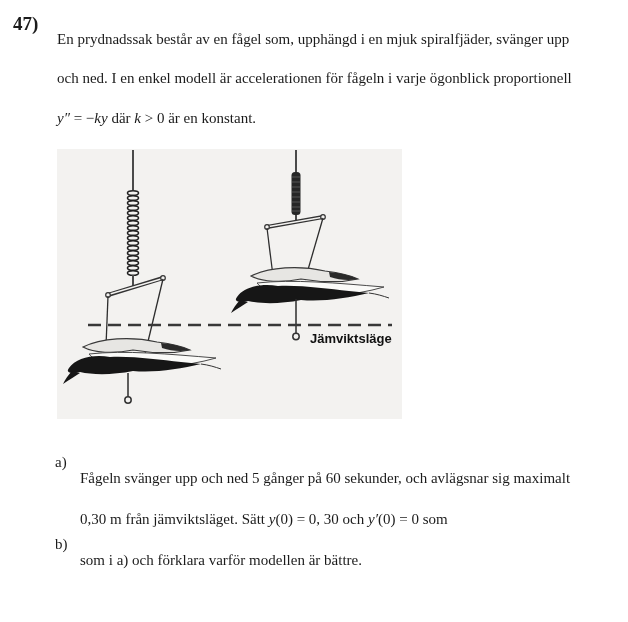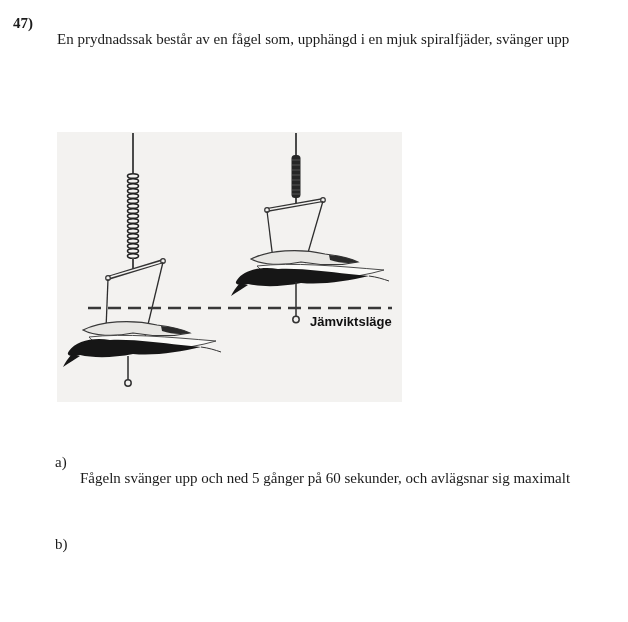--- a/index.html
+++ b/index.html
@@ -12,30 +12,30 @@
   body{
     width:628px;height:622px;
     background:var(--page-bg);
     font-family:"Liberation Serif", serif;
     color:var(--text);
     position:relative;
     overflow:hidden;
   }
   .pnum{
     position:absolute;left:13px;top:12px;
-    font-weight:bold;font-size:15px;line-height:23.3px;
+    font-weight:bold;font-size:19px;line-height:23.3px;
   }
   .intro{
     position:absolute;left:57px;top:12px;
     font-size:15px;line-height:23.3px;
   }
   .tline{white-space:pre;margin-top:16px;}
   .math{font-style:italic;}
   .figure{
-    position:absolute;left:57px;top:132px;
+    position:absolute;left:57px;top:149px;
     width:345px;height:270px;
     background:var(--fig-bg);
   }
   .part{
     position:absolute;left:55px;
     display:flex;align-items:flex-start;
     font-size:15px;line-height:25.4px;
   }
   .part-a{top:450px;}
   .part-b{top:532px;}
@@ -62,20 +62,22 @@
 </style>
 </head>
 <body>
 
 <div>
 
   <div class="pnum">47)</div>
 
   <div class="intro">
       <div class="tline"><span>En prydnadssak består av en fågel som, upphängd i en mjuk spiralfjäder, svänger upp</span></div>
+      <div class="tline"><span>och ned. I en enkel modell är accelerationen för fågeln i varje ögonblick proportionell</span></div>
+      <div class="tline"><span class="math">y″</span><span> = −</span><span class="math">ky</span><span> där </span><span class="math">k</span><span> &gt; 0 är en konstant.</span></div>
     </div>
 
   <div class="figure">
     <svg width="345" height="270" viewBox="0 0 345 270" xmlns="http://www.w3.org/2000/svg">
       <defs>
         <g id="bird">
           <path class="wing-top" d="M20,10 C38,1 68,-1 94,5 C110,7 121,10 127,13 C109,17 88,16 70,13 C51,17 31,16 20,10 Z"></path>
           <path class="wing-tip" d="M98,6 C110,7 121,10 127,13 C118,15 108,14 99,11 Z"></path>
           <path class="wing-low" d="M26,17 C62,13 105,17 153,21 C122,30 82,33 52,29 C40,27 30,22 26,17 Z"></path>
           <path class="bird-body" d="M6,31 C13,21 30,17 47,20 C72,19 96,23 118,25 L138,27 C116,32 92,36 70,34 C50,38 30,38 17,35 C9,37 2,36 6,31 Z"></path>
@@ -144,22 +146,24 @@
 
       <line class="dash" x1="31" y1="176" x2="335" y2="176"></line>
       <text class="figlabel" x="253" y="194">Jämviktsläge</text>
     </svg>
   </div>
 
   <div class="part part-a">
     <div class="plabel">a)</div>
     <div class="ptext">
         <div class="tline"><span>Fågeln svänger upp och ned 5 gånger på 60 sekunder, och avlägsnar sig maximalt</span></div>
+        <div class="tline"><span>0,30 m från jämviktsläget. Sätt </span><span class="math">y</span><span>(0) = 0, 30 och </span><span class="math">y′</span><span>(0) = 0 som</span></div>
       </div>
   </div>
 
   <div class="part part-b">
     <div class="plabel">b)</div>
     <div class="ptext">
+        <div class="tline"><span>som i a) och förklara varför modellen är bättre.</span></div>
       </div>
   </div>
 
 </div>
 
 </body></html>

